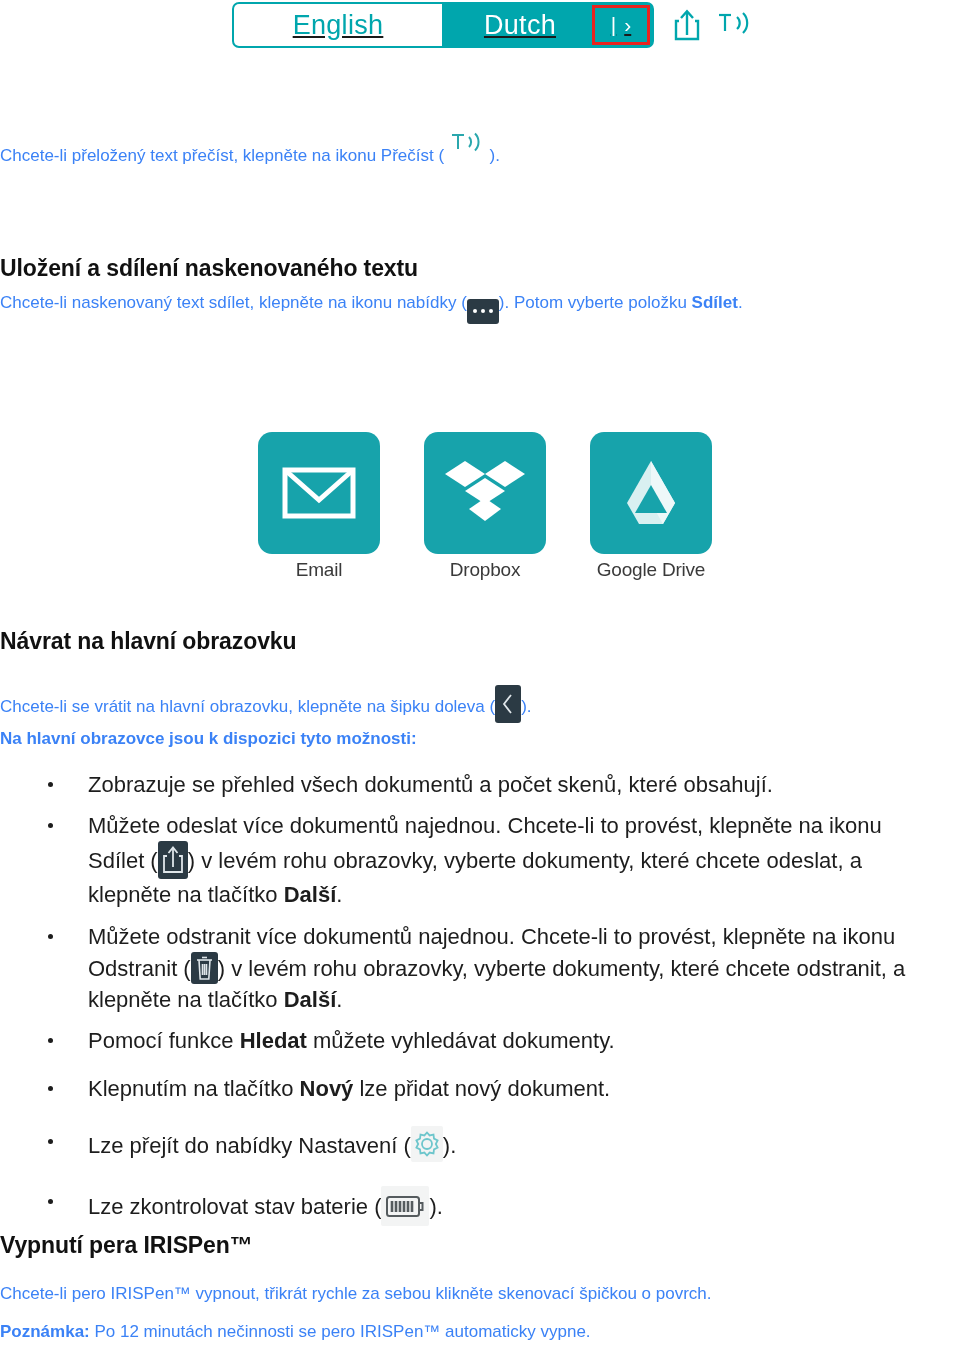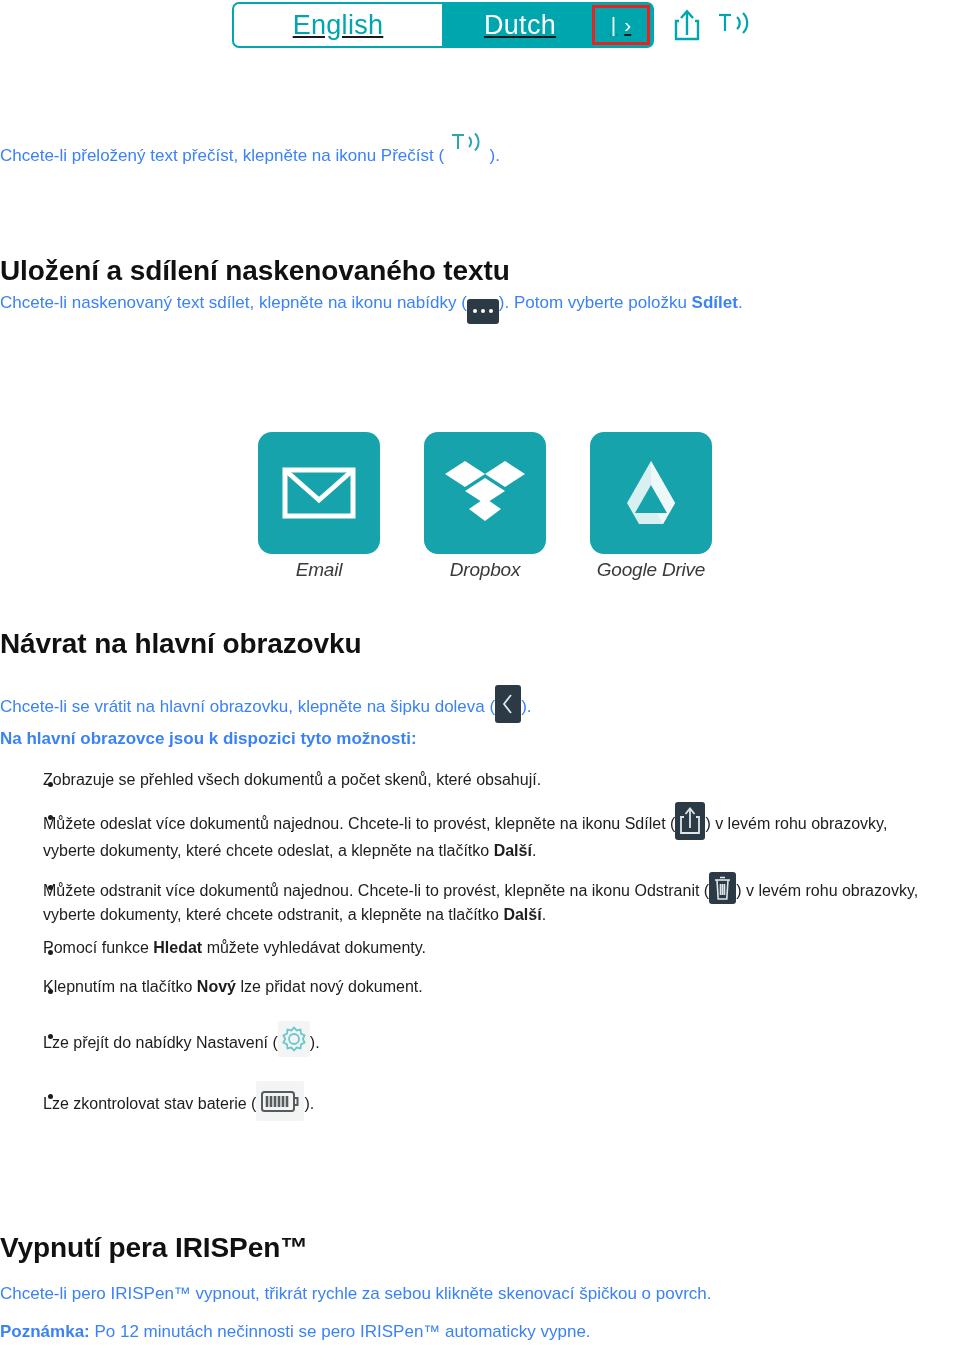--- a/index.html
+++ b/index.html
@@ -91,21 +91,21 @@
     width: 960px;
     font-size: 17px;
     line-height: 1.42;
     color: #3b82f6;
   }
   .para.narrow { width: 935px; }
   h2.heading {
     position: absolute;
     left: 0;
     margin: 0;
-    font-size: 28px;
+    font-size: 23px;
     font-weight: bold;
     color: #111111;
     letter-spacing: -.1px;
   }
   b, strong { font-weight: bold; }
 
   
   .chip {
     display: inline-block;
     vertical-align: middle;
@@ -155,21 +155,20 @@
     display: block;
   }
 
   
   .services {
     position: absolute;
     left: 258px;
     top: 432px;
     display: flex;
     gap: 44px;
-    font-style: italic;
   }
   .service { width: 122px; text-align: center; }
   .service .tile {
     width: 122px;
     height: 122px;
     background: #17a3ab;
     border-radius: 14px;
     display: flex;
     align-items: center;
     justify-content: center;
@@ -186,22 +185,22 @@
   ul.bullets {
     position: absolute;
     left: 0;
     margin: 0;
     padding: 0;
     list-style: none;
     width: 960px;
   }
   ul.bullets > li {
     position: relative;
-    padding-left: 43px;
-    font-size: 16px;
+    padding-left: 88px;
+    font-size: 22px;
     line-height: 1.42;
     color: #1d1d1d;
   }
   ul.bullets > li::before {
     content: "";
     position: absolute;
     left: 48px;
     top: 13px;
     width: 5px;
     height: 5px;

